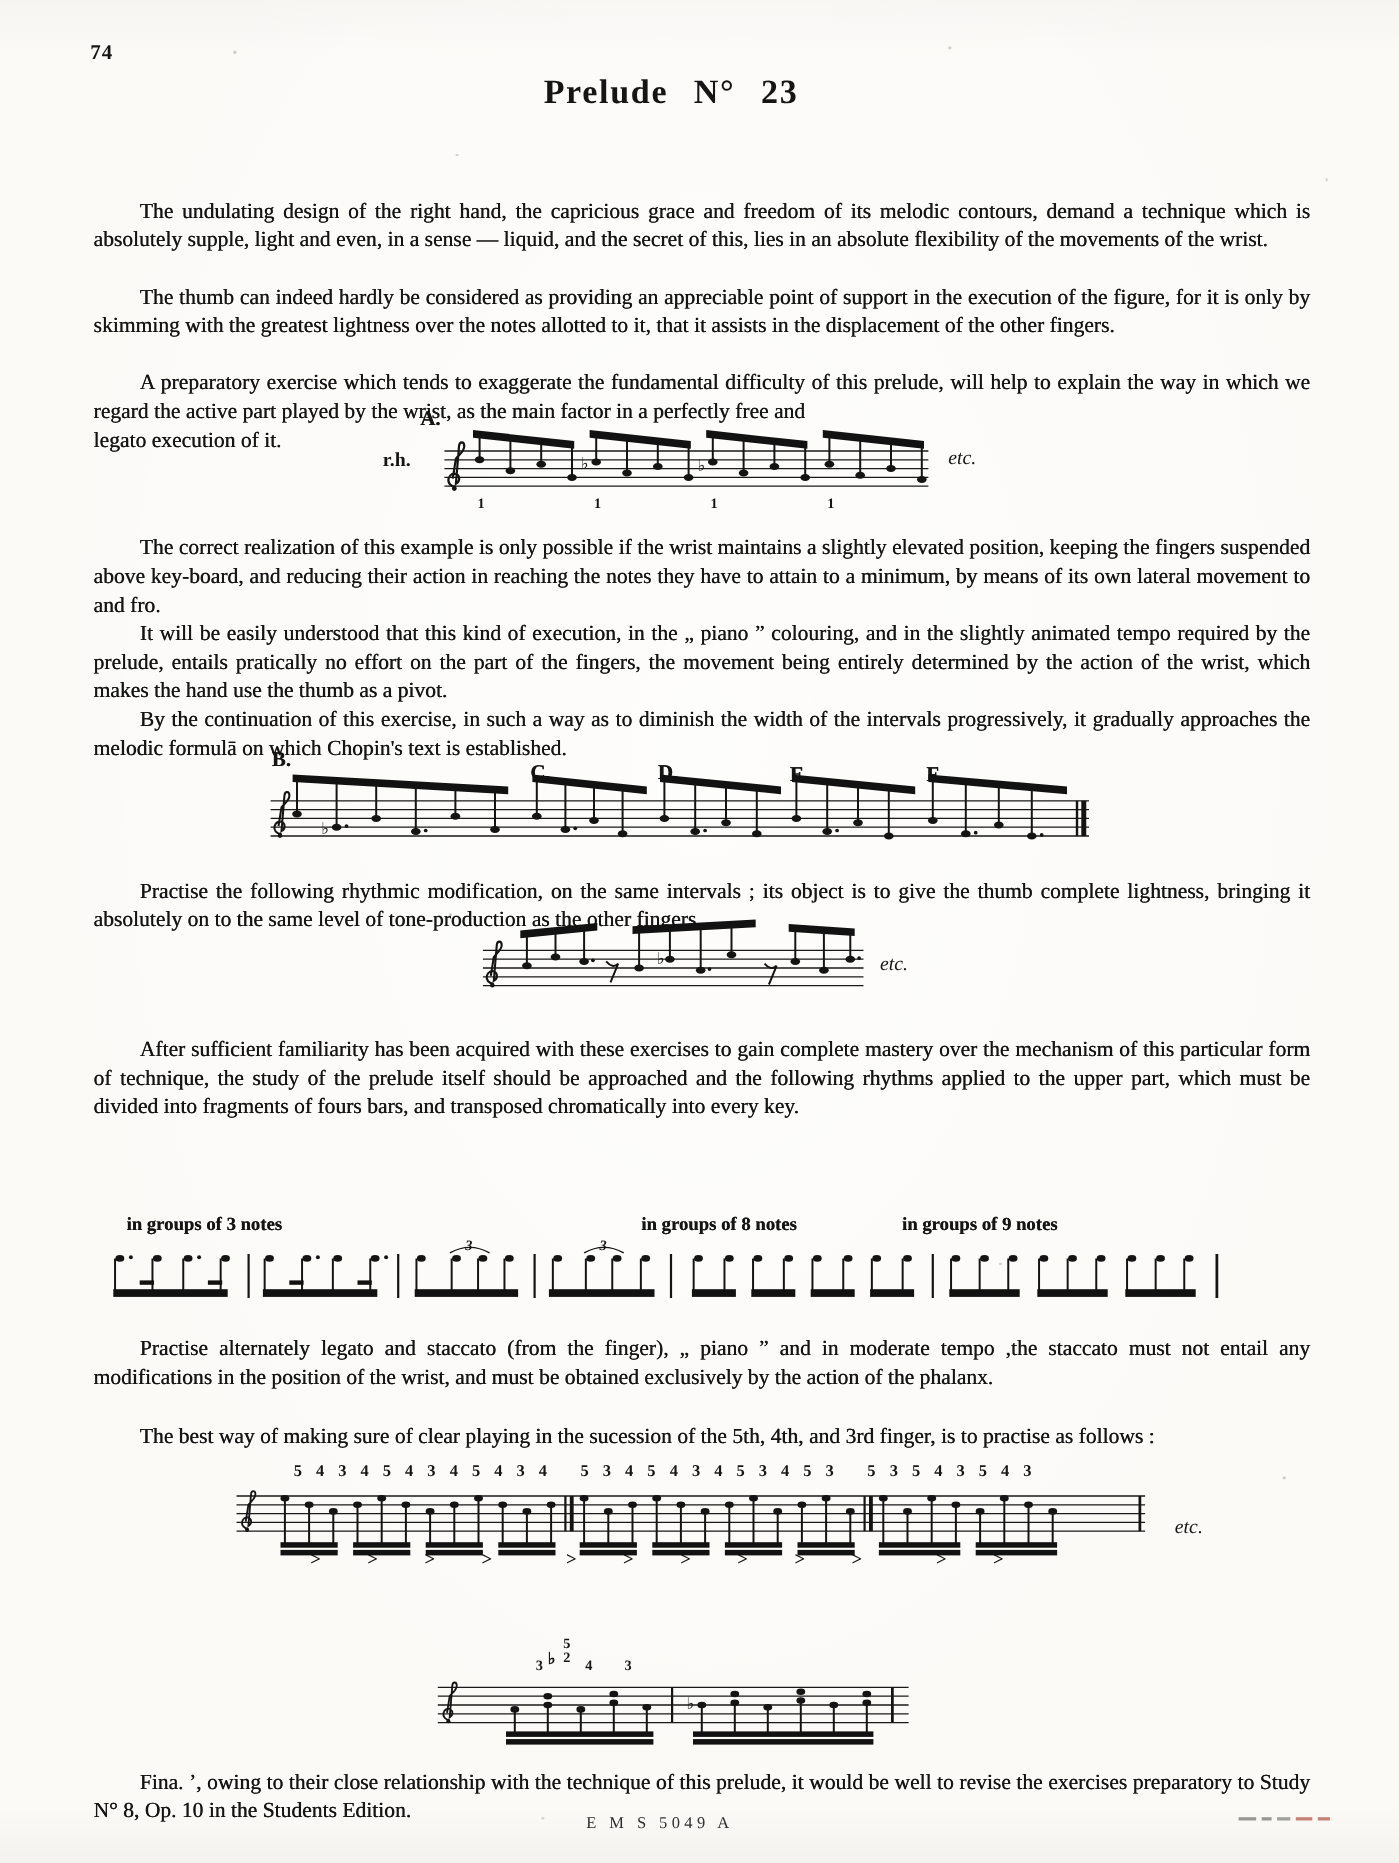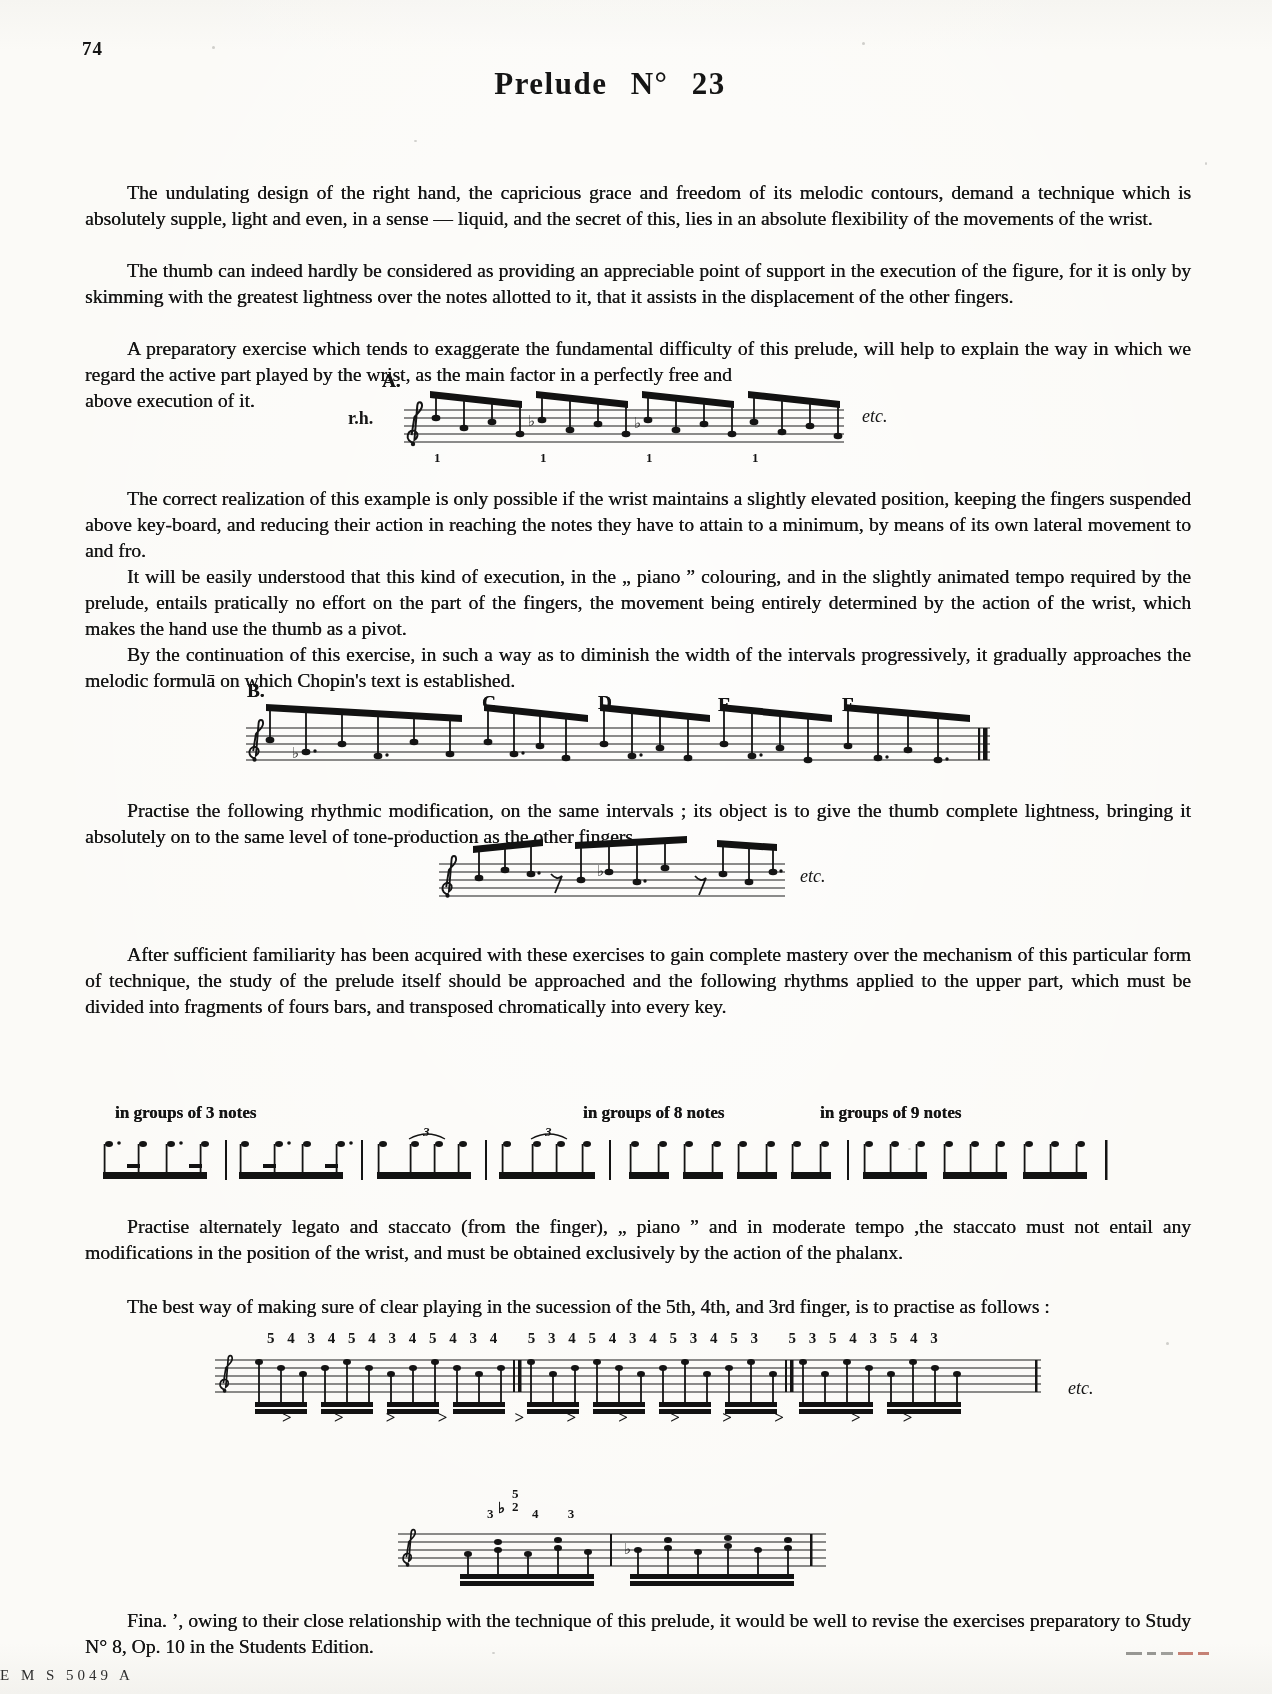--- a/index.html
+++ b/index.html
@@ -23,22 +23,22 @@
   .noindent{text-indent:0;}
   .mus-label{position:absolute;font-size:19px;font-weight:bold;text-shadow:0.3px 0 0 #111;}
   .rh{position:absolute;font-weight:bold;font-size:18px;}
   .etc{position:absolute;font-style:italic;font-size:18px;}
   .grp-label{position:absolute;top:1103px;font-size:17px;font-weight:bold;text-shadow:0.2px 0 0 #222;}
   .numbers-row{position:absolute;left:267px;top:1330px;width:770px;display:flex;gap:26px;
     font-size:15px;font-weight:bold;letter-spacing:4.5px;white-space:nowrap;}
   .accents-row{position:absolute;left:282px;top:1408px;display:flex;gap:48px;
     font-size:17px;font-weight:bold;letter-spacing:19px;color:#101010;white-space:nowrap;}
   .fd{position:absolute;font-weight:bold;}
-  .plate{position:absolute;left:0;top:1650px;width:1200px;text-align:left;
-    font-size:15px;letter-spacing:4px;color:#2e2e2e;filter:blur(.3px);margin-top:17px;}
+  .plate{position:absolute;left:0;top:1650px;width:1200px;text-align:center;
+    font-size:15px;letter-spacing:4px;color:#2e2e2e;filter:blur(.3px);}
   .smudge{position:absolute;left:1126px;top:1652px;display:flex;gap:5px;align-items:center;
     opacity:.7;filter:blur(.4px);}
   .smudge i{display:block;height:3px;}
   .speck{position:absolute;background:#9a9a94;border-radius:50%;opacity:.45;}
   svg{position:absolute;overflow:visible;}
   .sln{stroke:#1a1a1a;stroke-width:1.2;}
   .stk2{stroke:#141414;stroke-width:1.8;fill:none;}
   .beam{fill:#121212;}
   .flat{font:15px "Liberation Serif",serif;fill:#141414;}
   .fing{font:13px "Liberation Serif",serif;fill:#141414;font-weight:bold;}
@@ -63,21 +63,21 @@
 </svg>
 
 <div class="page">
 
   <div class="pagenum">74</div>
   <div class="title">Prelude N° 23</div>
 
   <p class="para" style="top:160px">The undulating design of the right hand, the capricious grace and freedom of its melodic contours, demand a technique which is absolutely supple, light and even, in a sense — liquid, and the secret of this, lies in an absolute flexibility of the movements of the wrist.</p>
   <p class="para" style="top:238px">The thumb can indeed hardly be considered as providing an appreciable point of support in the execution of the figure, for it is only by skimming with the greatest lightness over the notes allotted to it, that it assists in the displacement of the other fingers.</p>
   <p class="para" style="top:316px">A preparatory exercise which tends to exaggerate the fundamental difficulty of this prelude, will help to explain the way in which we regard the active part played by the wrist, as the main factor in a perfectly free and</p>
-  <p class="para noindent" style="top:368px;width:330px">above execution of it.</p>
+  <p class="para noindent" style="top:368px;width:330px">legato execution of it.</p>
 
   <span class="mus-label" style="left:382px;top:370px">A.</span>
   <span class="rh" style="left:348px;top:408px">r.h.</span>
   <svg style="left:378px;top:384px" width="470" height="84" viewBox="0 0 470 84">
     <path class="sln" d="M26,26H466 M26,34H466 M26,42H466 M26,50H466 M26,58H466"></path>
     <use href="#clefg" transform="translate(26,14) scale(0.95)"></use>
     <g>
       <polygon class="beam" points="52,7 144,17 144,24 52,14"></polygon>
       <path class="stk2" d="M58,34V12 M86,44V15 M114,38V18 M142,50V21"></path>
       <use href="#nh" x="58" y="34"></use>

